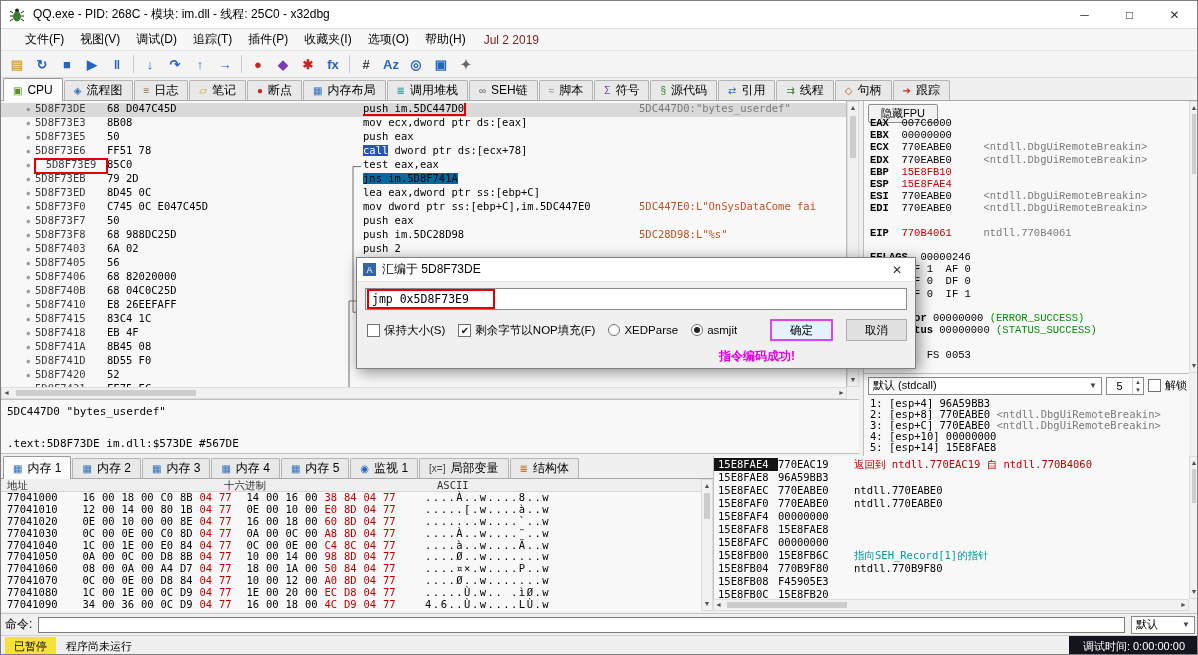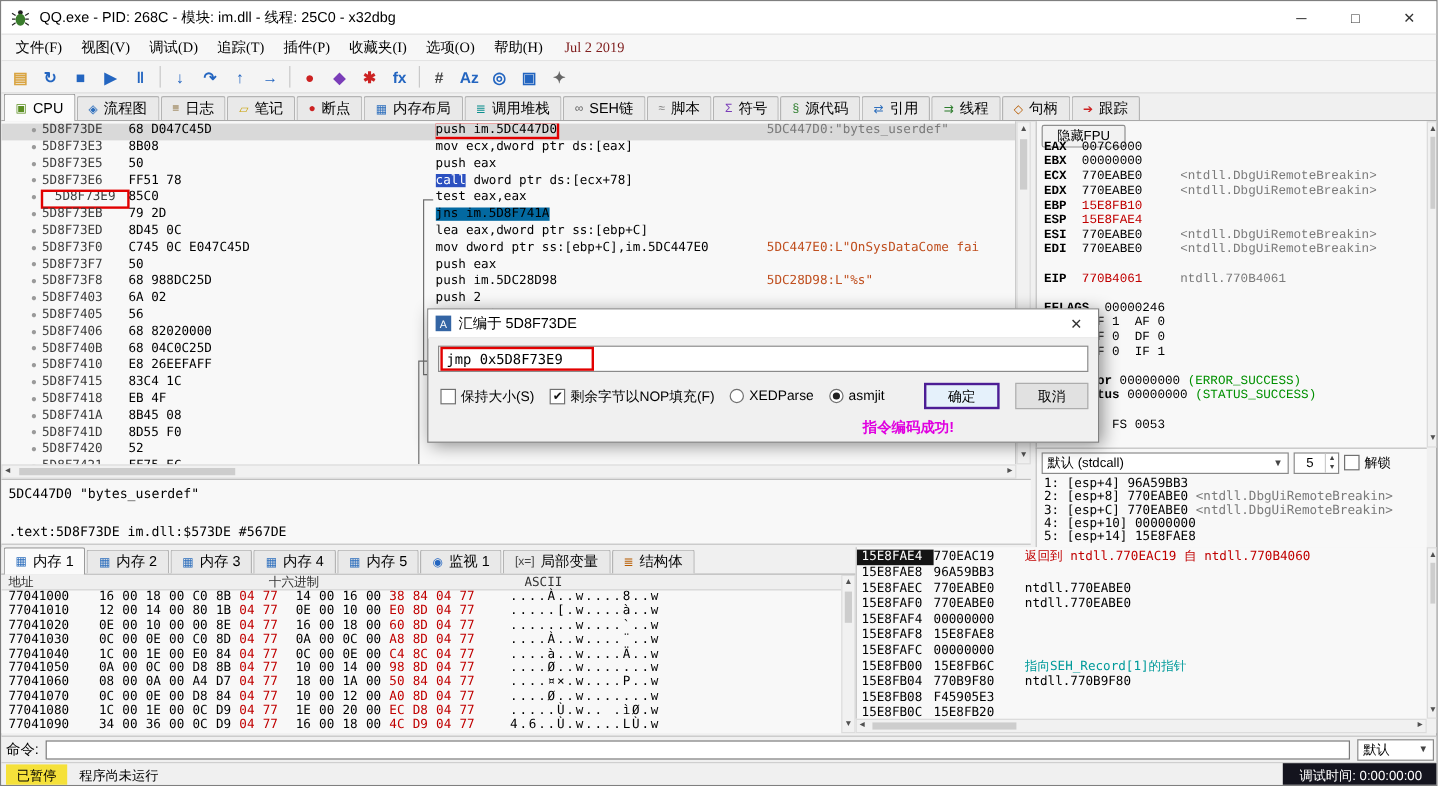--- a/index.html
+++ b/index.html
@@ -8,21 +8,21 @@
     font-family:"Liberation Sans",sans-serif;font-size:12px;color:#000;overflow:hidden;}
 
   
   #titlebar{height:28px;background:#ffffff;border-bottom:1px solid #dcdcdc;display:flex;align-items:center;}
   #app-icon{margin-left:8px;width:16px;height:16px;}
   #win-title{margin-left:8px;}
   #win-controls{margin-left:auto;display:flex;height:28px;}
   .wbtn{width:45px;height:28px;display:flex;align-items:center;justify-content:center;color:#333;font-size:12px;}
 
   
-  #menubar{height:22px;display:flex;align-items:center;background:#f7f7f7;border-bottom:1px solid #e3e3e3;padding-left:4px;font-family:Liberation Serif, serif;}
+  #menubar{height:22px;display:flex;align-items:center;background:#f7f7f7;border-bottom:1px solid #e3e3e3;padding-left:16px;}
   .mitem{padding:2px 8px;}
   #menu-date{margin-left:10px;color:#7f1d1d;}
 
   
   #toolbar{height:27px;display:flex;align-items:center;background:#f4f4f4;border-bottom:1px solid #d8d8d8;padding-left:4px;gap:1px;}
   .ticon{width:24px;height:22px;display:flex;align-items:center;justify-content:center;font-size:13px;font-weight:bold;}
   .tsep{width:1px;height:18px;background:#c9c9c9;margin:0 3px;}
 
   
   .tabstrip{height:23px;display:flex;align-items:flex-end;background:#f0f0f0;border-bottom:1px solid #a9a9a9;padding-left:2px;}
@@ -67,21 +67,21 @@
   
   #registers{position:absolute;left:862px;top:100px;width:326px;height:272px;background:#f8f8f8;border-left:1px solid #c0c0c0;overflow:hidden;}
   #fpu-button{position:absolute;left:4px;top:3px;height:19px;padding:0 12px;background:#f2f2f2;border:1px solid #8f8f8f;
     font-size:11px;display:flex;align-items:center;border-radius:2px;}
   #reg-lines{position:absolute;left:0;top:16px;right:0;font-family:Liberation Mono, monospace;font-size:10.5px;}
   .rline{height:12.2px;line-height:12.2px;white-space:pre;padding-left:6px;}
 
   
   #callconv{position:absolute;left:862px;top:372px;width:326px;height:83px;background:#f8f8f8;border-left:1px solid #c0c0c0;border-top:1px solid #c0c0c0;}
   #ccrow{position:absolute;left:4px;top:2px;height:19px;display:flex;gap:4px;align-items:center;font-size:11px;}
-  #cc-combo{width:206px;height:18px;background:#fff;border:1px solid #8a8a8a;display:flex;align-items:center;padding:0 4px;}
+  #cc-combo{width:234px;height:18px;background:#fff;border:1px solid #8a8a8a;display:flex;align-items:center;padding:0 4px;}
   #cc-combo .arr{margin-left:auto;font-size:8px;color:#444;}
   #cc-spin{width:38px;height:18px;background:#fff;border:1px solid #8a8a8a;display:flex;align-items:center;}
   #cc-spin .val{flex:1;text-align:center;}
   #cc-spin .arrs{width:11px;display:flex;flex-direction:column;font-size:6px;color:#444;line-height:8px;text-align:center;border-left:1px solid #ccc;}
   .cbox{width:13px;height:13px;background:#fff;border:1px solid #707070;display:inline-flex;align-items:center;justify-content:center;font-size:10px;color:#111;}
   #arg-lines{position:absolute;left:0;top:24px;right:0;font-family:"DejaVu Sans Mono",monospace;font-size:10.5px;}
   .aline{height:11px;line-height:11px;white-space:pre;padding-left:6px;}
 
   
   #infopane{position:absolute;left:0;top:398px;width:858px;height:55px;background:#f8f8f8;border-top:1px solid #c0c0c0;
@@ -134,21 +134,21 @@
   #dialog-icon{width:13px;height:13px;background:#3465a4;color:#fff;font-size:9px;display:flex;align-items:center;justify-content:center;}
   #dialog-close{margin-left:auto;width:36px;height:24px;display:flex;align-items:center;justify-content:center;color:#333;}
   #dialog-input{position:absolute;left:8px;top:30px;right:8px;height:22px;background:#fff;border:1px solid #8a8a8a;
     font-family:"DejaVu Sans Mono",monospace;font-size:11.5px;display:flex;align-items:center;}
   #redwrap{display:inline-block;border:2px solid #e20000;padding:1px 24px 1px 3px;margin-left:1px;}
   #dialog-controls{position:absolute;left:10px;top:60px;right:8px;height:24px;display:flex;align-items:center;gap:13px;font-size:11.5px;white-space:nowrap;}
   .dctl{display:inline-flex;align-items:center;gap:4px;}
   .rado{width:12px;height:12px;border:1px solid #707070;border-radius:50%;background:#fff;display:inline-flex;align-items:center;justify-content:center;}
   .rdot{width:6px;height:6px;border-radius:50%;background:#222;}
   .dbtn{height:22px;padding:0 18px;background:#e1e1e1;border:1px solid #adadad;display:inline-flex;align-items:center;}
-  .dbtn.primary{border:2px solid #4c1d95;background:#e5f1fb;margin-left:auto;}
+  .dbtn.primary{border:2px solid #d946ef;background:#e5f1fb;margin-left:auto;}
   #dialog-status{position:absolute;right:120px;bottom:3px;color:#e000e0;font-size:12px;font-weight:bold;}
 </style>
 </head>
 <body>
 
 <div class="window">
 
   <div id="titlebar">
     <svg id="app-icon" viewBox="0 0 16 16">
       <line x1="4" y1="6" x2="1" y2="4" stroke="#222"></line>

